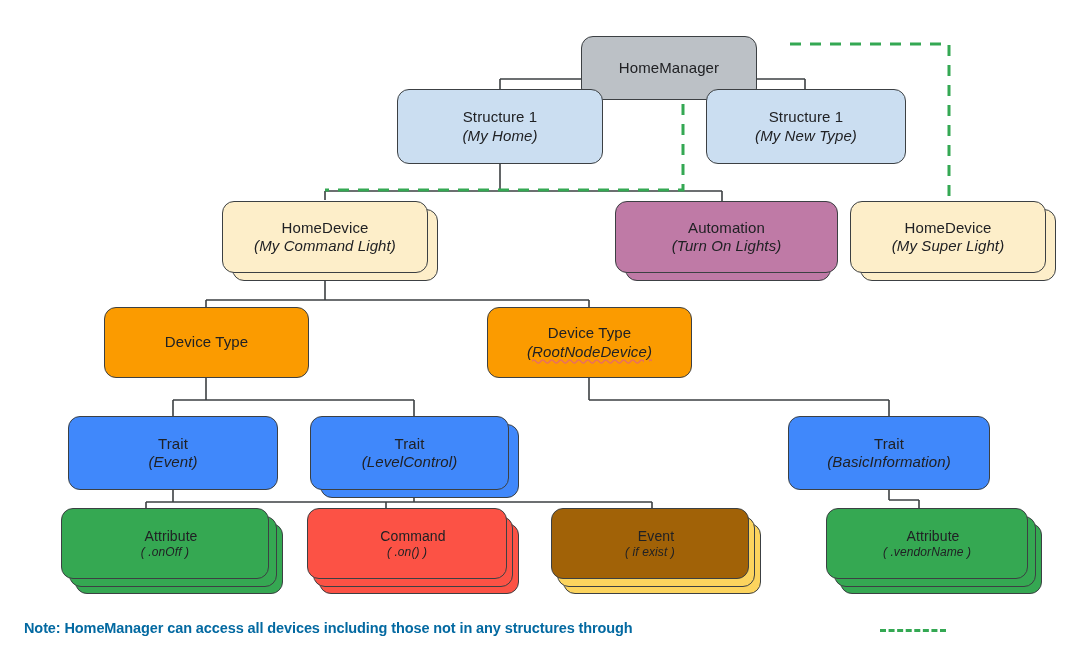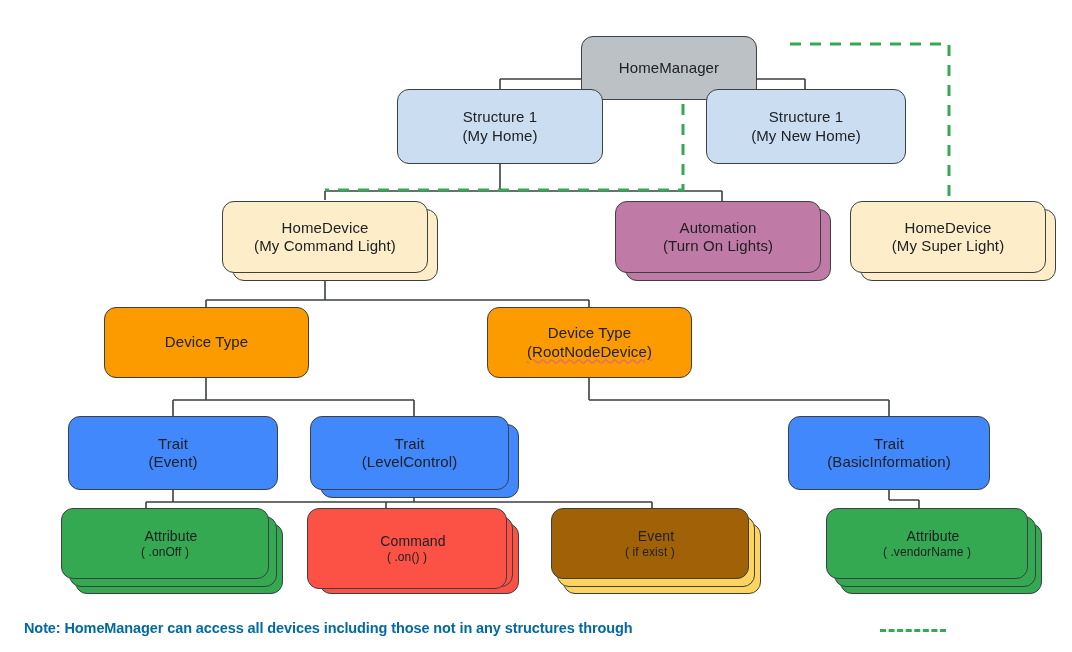--- a/index.html
+++ b/index.html
@@ -34,21 +34,21 @@
   .stack1,.stack2{
     position:absolute;
     box-sizing:border-box;
     border:1.6px solid #3c4043;
     border-radius:12px;
     z-index:3;
   }
   .stack2{z-index:2;}
 
   .ln1{font-size:15px;font-weight:400;letter-spacing:.1px;}
-  .ln2{font-size:15px;font-weight:400;letter-spacing:.1px;}
+  .ln2{font-size:15px;font-weight:400;font-style:italic;letter-spacing:.1px;}
   .ln1.sm{font-size:14px;margin-left:12px;}
   .ln2.sm{font-size:12px;}
 
   .spell{
     text-decoration:underline wavy #e8705e;
     text-underline-offset:2px;
   }
 
   
   #note{
@@ -104,31 +104,31 @@
     <div class="ln1">HomeManager</div>
   </div>
 
   <div class="node" style="left:397px;top:89px;width:206px;height:75px;background:#cbdef1;">
     <div class="ln1">Structure 1</div>
     <div class="ln2">(My Home)</div>
   </div>
 
   <div class="node" style="left:706px;top:89px;width:200px;height:75px;background:#cbdef1;">
     <div class="ln1">Structure 1</div>
-    <div class="ln2">(My New Home)</div>
+    <div class="ln2">(My New Type)</div>
   </div>
 
   <div class="stack1" style="left:232px;top:209px;width:206px;height:72px;background:#fdeec9;"></div>
   <div class="node" style="left:222px;top:201px;width:206px;height:72px;background:#fdeec9;">
     <div class="ln1">HomeDevice</div>
     <div class="ln2">(My Command Light)</div>
   </div>
 
   <div class="stack1" style="left:625px;top:209px;width:206px;height:72px;background:#bf7aa6;"></div>
-  <div class="node" style="left:615px;top:201px;width:206px;height:72px;background:#bf7aa6;">
+  <div class="node" style="left:615px;top:201px;width:223px;height:72px;background:#bf7aa6;">
     <div class="ln1">Automation</div>
     <div class="ln2">(Turn On Lights)</div>
   </div>
 
   <div class="stack1" style="left:860px;top:209px;width:196px;height:72px;background:#fdeec9;"></div>
   <div class="node" style="left:850px;top:201px;width:196px;height:72px;background:#fdeec9;">
     <div class="ln1">HomeDevice</div>
     <div class="ln2">(My Super Light)</div>
   </div>
 
@@ -159,21 +159,21 @@
 
   <div class="stack2" style="left:75px;top:523px;width:208px;height:71px;background:#35a852;"></div>
   <div class="stack1" style="left:69px;top:516px;width:208px;height:71px;background:#35a852;"></div>
   <div class="node" style="left:61px;top:508px;width:208px;height:71px;background:#35a852;">
     <div class="ln1 sm">Attribute</div>
     <div class="ln2 sm">( .onOff )</div>
   </div>
 
   <div class="stack2" style="left:319px;top:523px;width:200px;height:71px;background:#fc5245;"></div>
   <div class="stack1" style="left:313px;top:516px;width:200px;height:71px;background:#fc5245;"></div>
-  <div class="node" style="left:307px;top:508px;width:200px;height:81px;background:#fc5245;">
+  <div class="node" style="left:307px;top:508px;width:200px;height:71px;background:#fc5245;">
     <div class="ln1 sm">Command</div>
     <div class="ln2 sm">( .on() )</div>
   </div>
 
   <div class="stack2" style="left:563px;top:523px;width:198px;height:71px;background:#fcd45e;"></div>
   <div class="stack1" style="left:557px;top:516px;width:198px;height:71px;background:#fcd45e;"></div>
   <div class="node" style="left:551px;top:508px;width:198px;height:71px;background:#a16207;">
     <div class="ln1 sm">Event</div>
     <div class="ln2 sm">( if exist )</div>
   </div>

